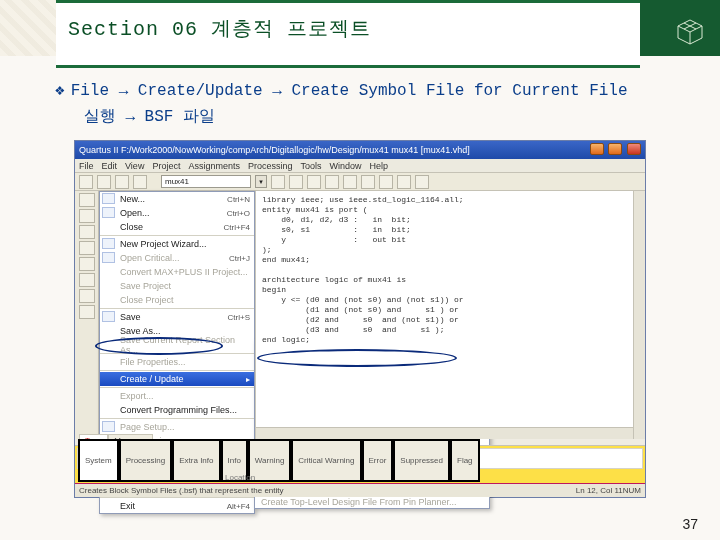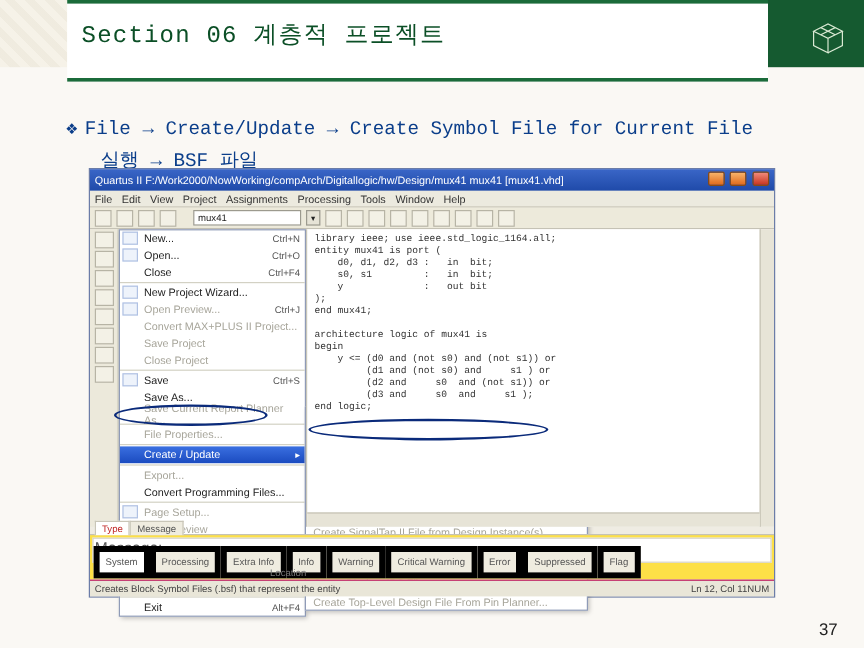--- a/index.html
+++ b/index.html
@@ -22,21 +22,21 @@
   .deco-right svg { position:absolute; right:8px; top:6px; }
   .title-bar {
     position: absolute; left: 56px; right: 80px; top: 0; height: 68px;
     border-top: 3px solid #1b6b3a;
     border-bottom: 3px solid #1b6b3a;
     background: #fff;
     padding: 12px 12px 0 12px;
   }
   .title-text { color:#0b4f26; font-size:20px; font-family: "Courier New", monospace; letter-spacing:1px; }
   .instruction {
-    position:absolute; left:55px; top:96px; right:20px;
+    position:absolute; left:55px; top:79px; right:20px;
     font-family:"Courier New",monospace; font-size:16px; color:#0b3e8a;
     line-height:1.6;
   }
   .instruction .diamond { color:#0b3e8a; margin-right:6px; }
   .page-num {
     position:absolute; right:22px; bottom:8px; font-size:14px; color:#222;
   }
 
   
   .appwin {
@@ -106,21 +106,21 @@
     width:198px;height:20px;pointer-events:none;
   }
 
   
   .msgs{position:absolute;left:0;right:0;bottom:14px;height:38px;background:#fde047;border-top:1px solid #c5c2b5;}
   .msgs .tabs{position:absolute;left:4px;top:-12px;display:flex;gap:0;}
   .msgs .tabs span{font-size:8px;padding:1px 5px;border:1px solid #c9c6b8;border-bottom:none;background:#efece0;color:#555;}
   .msgs .tabs span.act{background:#fff;color:#c02727;}
   .msgs .inner{position:absolute;left:2px;top:2px;right:2px;bottom:14px;border:1px solid #d6d3c6;background:#fff;}
   .msgs .tabs2{position:absolute;left:3px;bottom:1px;display:flex;gap:0;}
-  .msgs .tabs2 span{font-size:8px;padding:4px 5px;border:5px solid #000000;background:#efece0;color:#555;}
+  .msgs .tabs2 span{font-size:8px;padding:15px 5px;border:2px solid #000000;background:#efece0;color:#555;}
   .msgs .loc{position:absolute;left:150px;bottom:1px;font-size:8px;color:#777;}
   .msgs .msgcol{position:absolute;left:4px;top:3px;font-size:13px;color:#555;}
   .statusbar{position:absolute;left:0;right:0;bottom:0;height:14px;background:#e9e6d8;border-top:1px solid #be185d;display:flex;align-items:center;font-size:8px;color:#444;padding:0 4px;justify-content:space-between;}
   .statusbar .r{display:flex;}
 </style>
 </head>
 <body>
 
 <div class="deco-left"></div>
 <div class="deco-right">
@@ -210,21 +210,21 @@
           <span>Close</span>
           <span class="sc">Ctrl+F4</span>
         </div>
         <hr>
         <div class="row">
           <span class="ic"></span>
           <span>New Project Wizard...</span>
         </div>
         <div class="row dis">
           <span class="ic"></span>
-          <span>Open Preview...</span>
+          <span>Open Critical...</span>
           <span class="sc">Ctrl+J</span>
         </div>
         <div class="row dis">
           <span>Convert MAX+PLUS II Project...</span>
         </div>
         <div class="row dis">
           <span>Save Project</span>
         </div>
         <div class="row dis">
           <span>Close Project</span>
@@ -232,21 +232,21 @@
         <hr>
         <div class="row">
           <span class="ic"></span>
           <span>Save</span>
           <span class="sc">Ctrl+S</span>
         </div>
         <div class="row">
           <span>Save As...</span>
         </div>
         <div class="row dis">
-          <span>Save Current Report Planner As...</span>
+          <span>Save Current Report Section As...</span>
         </div>
         <hr>
         <div class="row dis">
           <span>File Properties...</span>
         </div>
         <hr>
         <div class="row hi">
           <span>Create / Update</span>
           <span class="ar">▸</span>
         </div>

